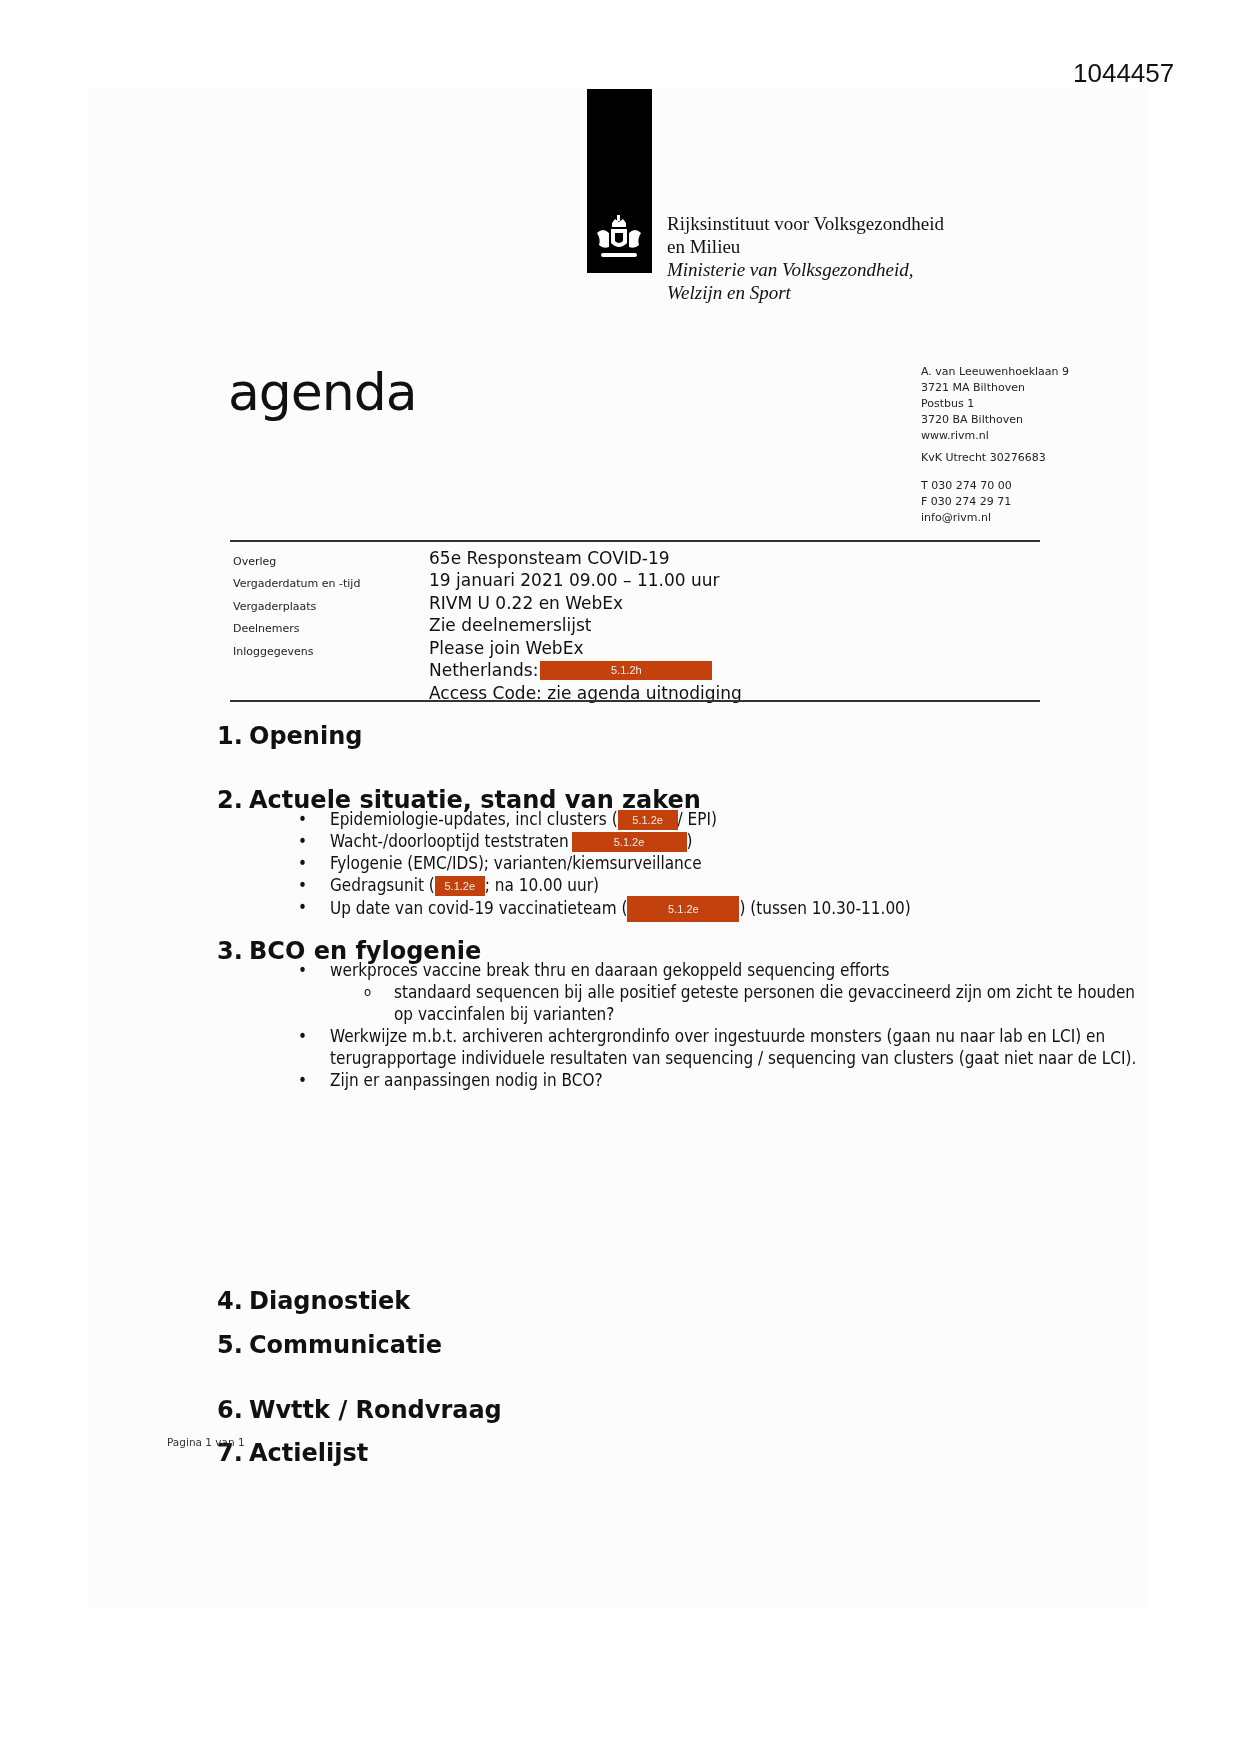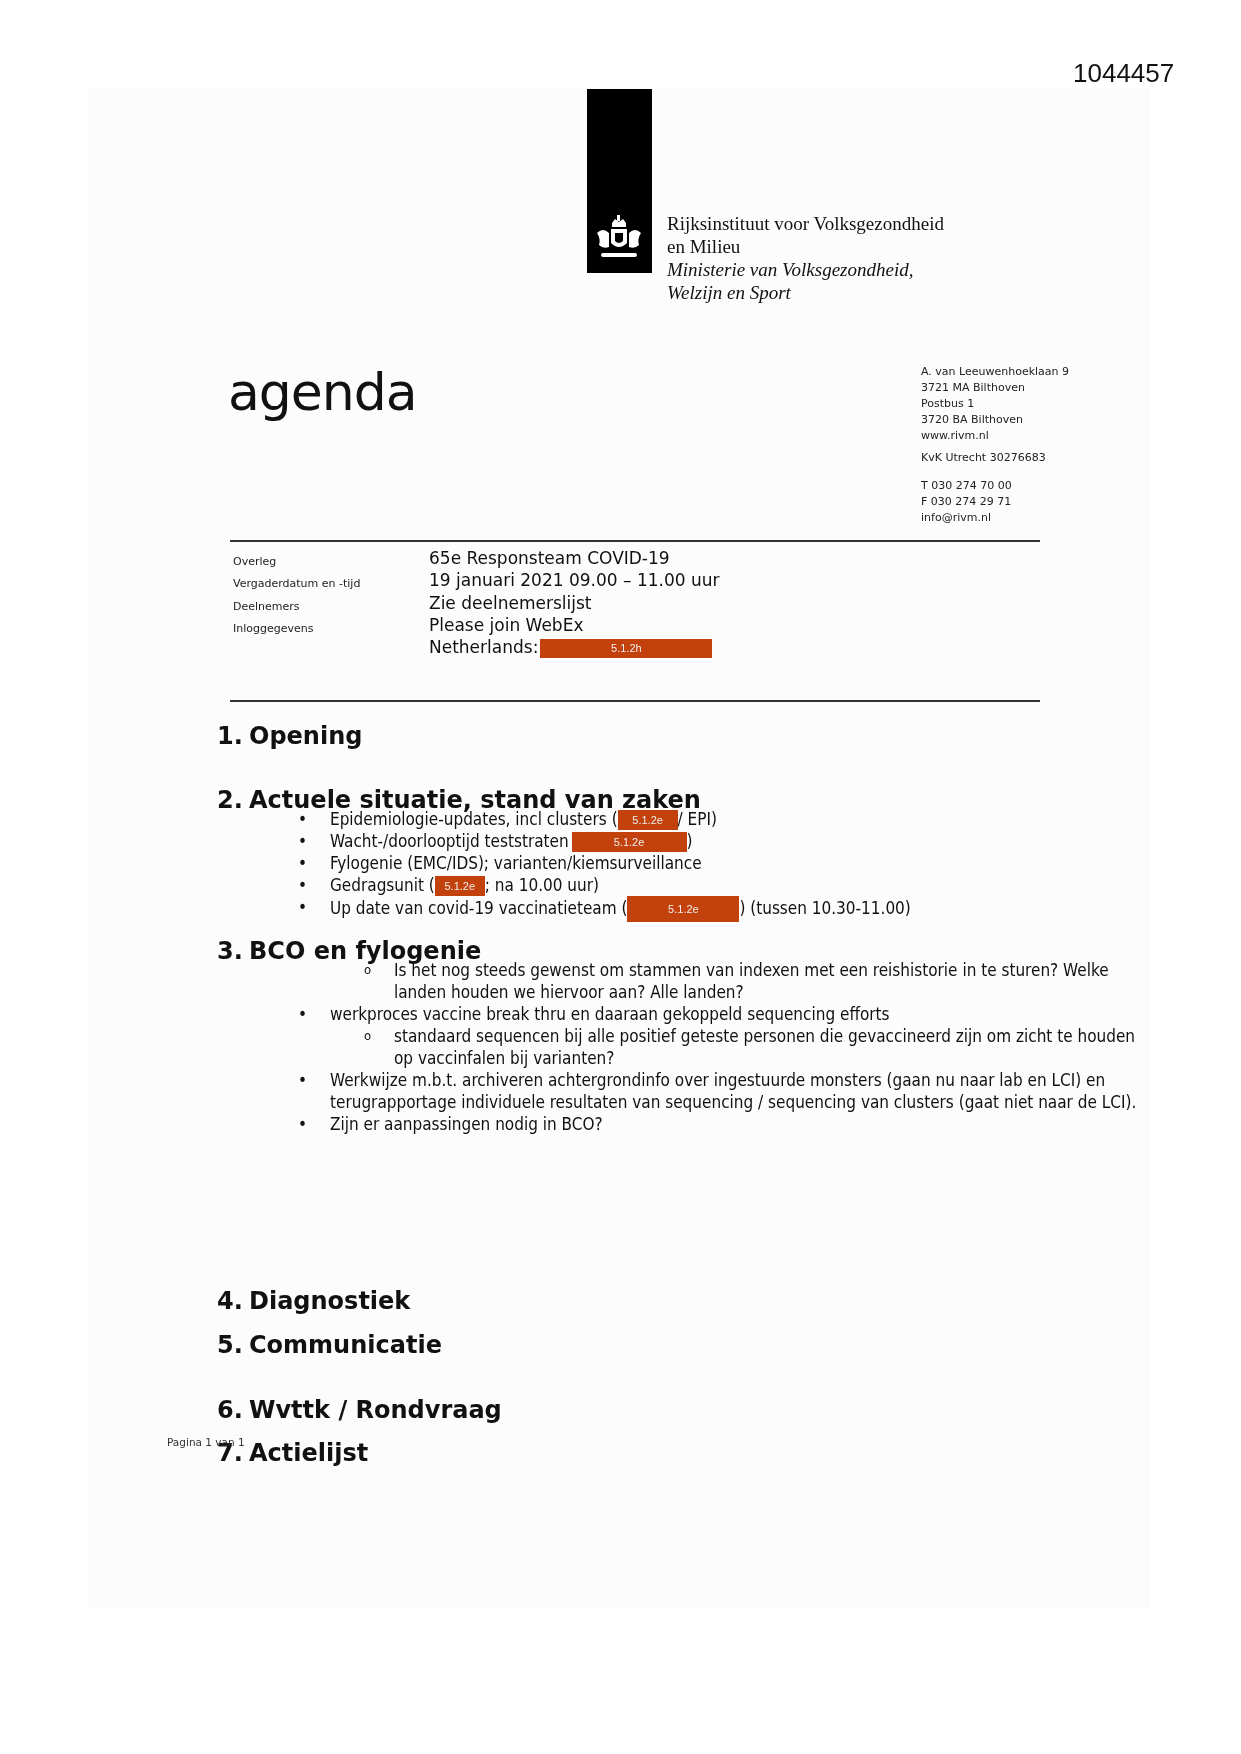--- a/index.html
+++ b/index.html
@@ -81,32 +81,40 @@
 <div class="meta">
   <div class="meta-row">
     <div class="meta-label">Overleg</div>
     <div class="meta-value">65e Responsteam COVID-19</div>
   </div>
   <div class="meta-row">
     <div class="meta-label">Vergaderdatum en -tijd</div>
     <div class="meta-value">19 januari 2021 09.00 – 11.00 uur</div>
   </div>
   <div class="meta-row">
+    <div class="meta-label">Vergaderplaats</div>
+    <div class="meta-value">RIVM U 0.22 en WebEx</div>
+  </div>
+  <div class="meta-row">
     <div class="meta-label">Deelnemers</div>
     <div class="meta-value">Zie deelnemerslijst</div>
   </div>
   <div class="meta-row">
     <div class="meta-label">Inloggegevens</div>
     <div class="meta-value">Please join WebEx</div>
   </div>
   <div class="meta-row">
     <div class="meta-label"></div>
     <div class="meta-value">
       <span>Netherlands:</span><span class="redact" style="width:172px;height:19px;font-size:11px;line-height:19px;margin-left:2px;">5.1.2h</span>
     </div>
+  </div>
+  <div class="meta-row">
+    <div class="meta-label"></div>
+    <div class="meta-value">Access Code:  zie agenda uitnodiging</div>
   </div>
 </div>
 
 <div class="rule" style="top:700px;"></div>
 
 <div class="sec" style="top:722px;">
   <span class="num">1.</span><span>Opening</span>
 </div>
 
 <div class="sec" style="top:786px;">
@@ -117,21 +125,20 @@
   <li><span>Wacht-/doorlooptijd teststraten (</span><span class="redact" style="width:115px;height:20px;font-size:11px;line-height:20px;margin-left:-8px;">5.1.2e</span><span>)</span></li>
   <li>Fylogenie (EMC/IDS); varianten/kiemsurveillance</li>
   <li><span>Gedragsunit (</span><span class="redact" style="width:50px;height:20px;font-size:11px;line-height:20px;">5.1.2e</span><span>; na 10.00 uur)</span></li>
   <li><span>Up date van covid-19 vaccinatieteam (</span><span class="redact" style="width:112px;height:26px;font-size:11px;line-height:26px;">5.1.2e</span><span>) (tussen 10.30-11.00)</span></li>
 </ul>
 
 <div class="sec" style="top:937px;">
   <span class="num">3.</span><span>BCO en fylogenie</span>
 </div>
 <ul class="b" style="top:959px;">
-  <li class="sub">Is het nog steeds gewenst om stammen van indexen met een reishistorie in te sturen? Welke landen houden we hiervoor aan? Alle landen?</li>
   <li>werkproces vaccine break thru en daaraan gekoppeld sequencing efforts</li>
   <li class="sub">standaard sequencen bij alle positief geteste personen die gevaccineerd zijn om zicht te houden op vaccinfalen bij varianten?</li>
   <li>Werkwijze m.b.t. archiveren achtergrondinfo over ingestuurde monsters (gaan nu naar lab en LCI) en terugrapportage individuele resultaten van sequencing / sequencing van clusters (gaat niet naar de LCI).</li>
   <li>Zijn er aanpassingen nodig in BCO?</li>
 </ul>
 
 <div class="sec" style="top:1287px;">
   <span class="num">4.</span><span>Diagnostiek</span>
 </div>
 <div class="sec" style="top:1331px;">

